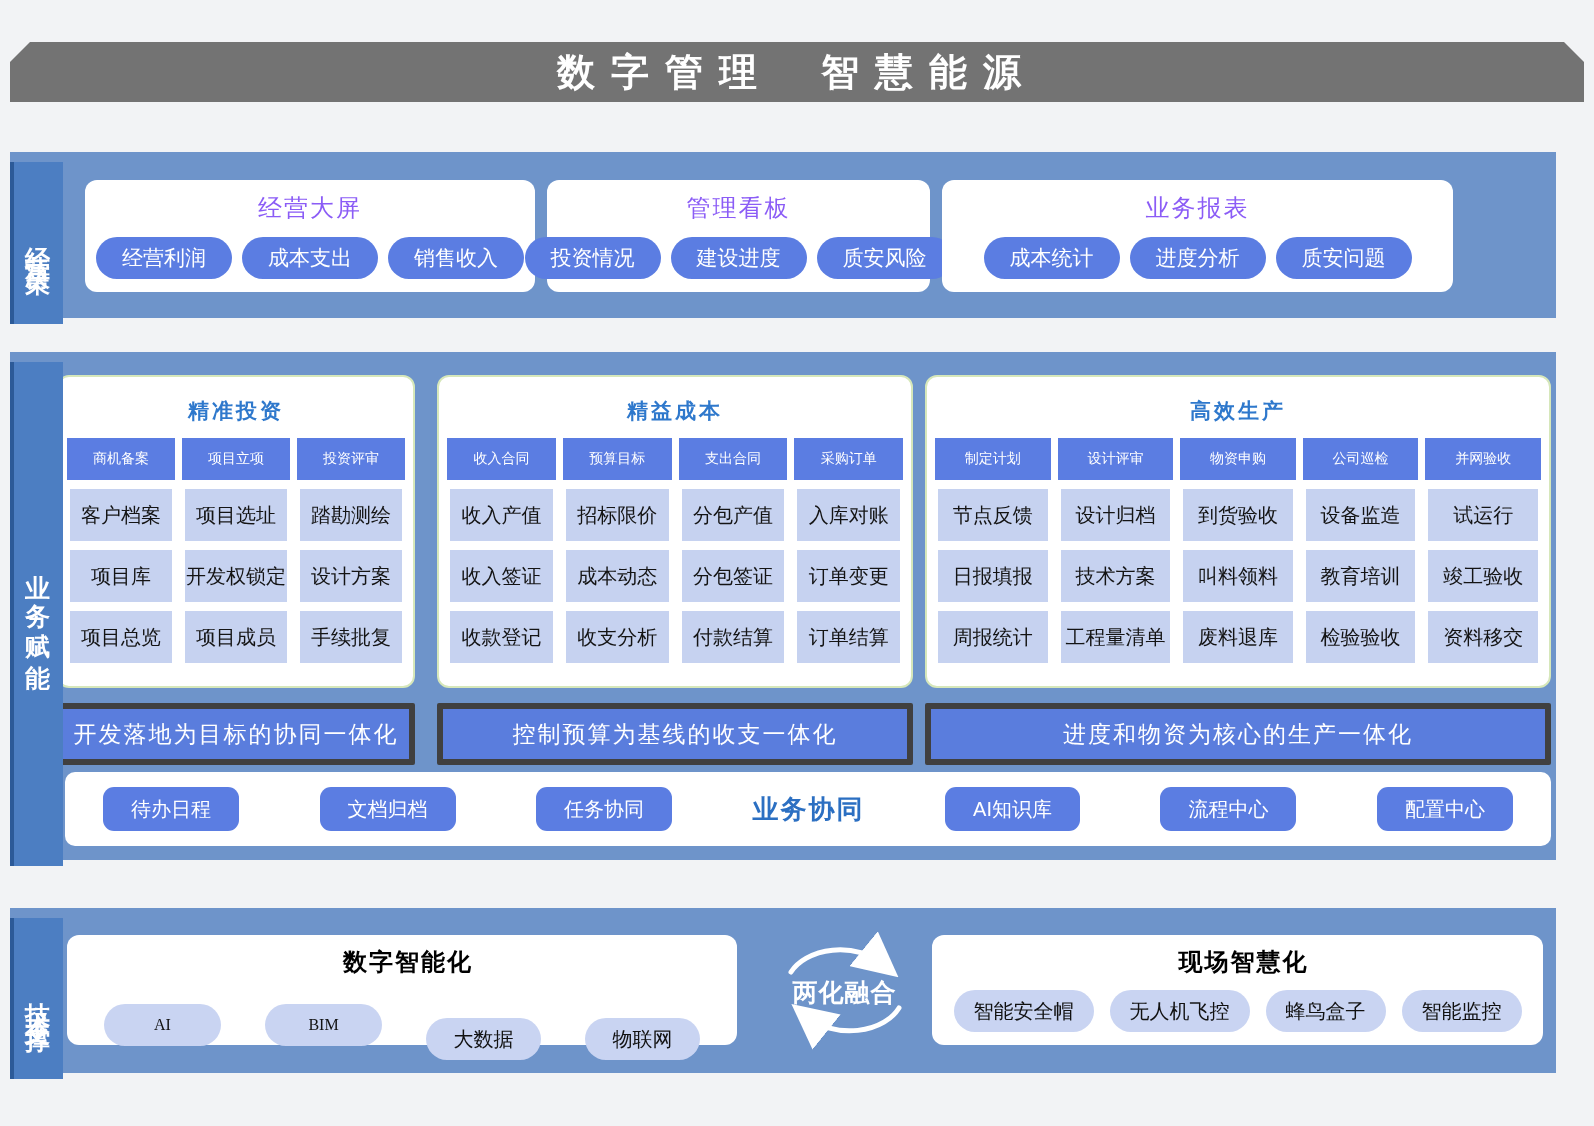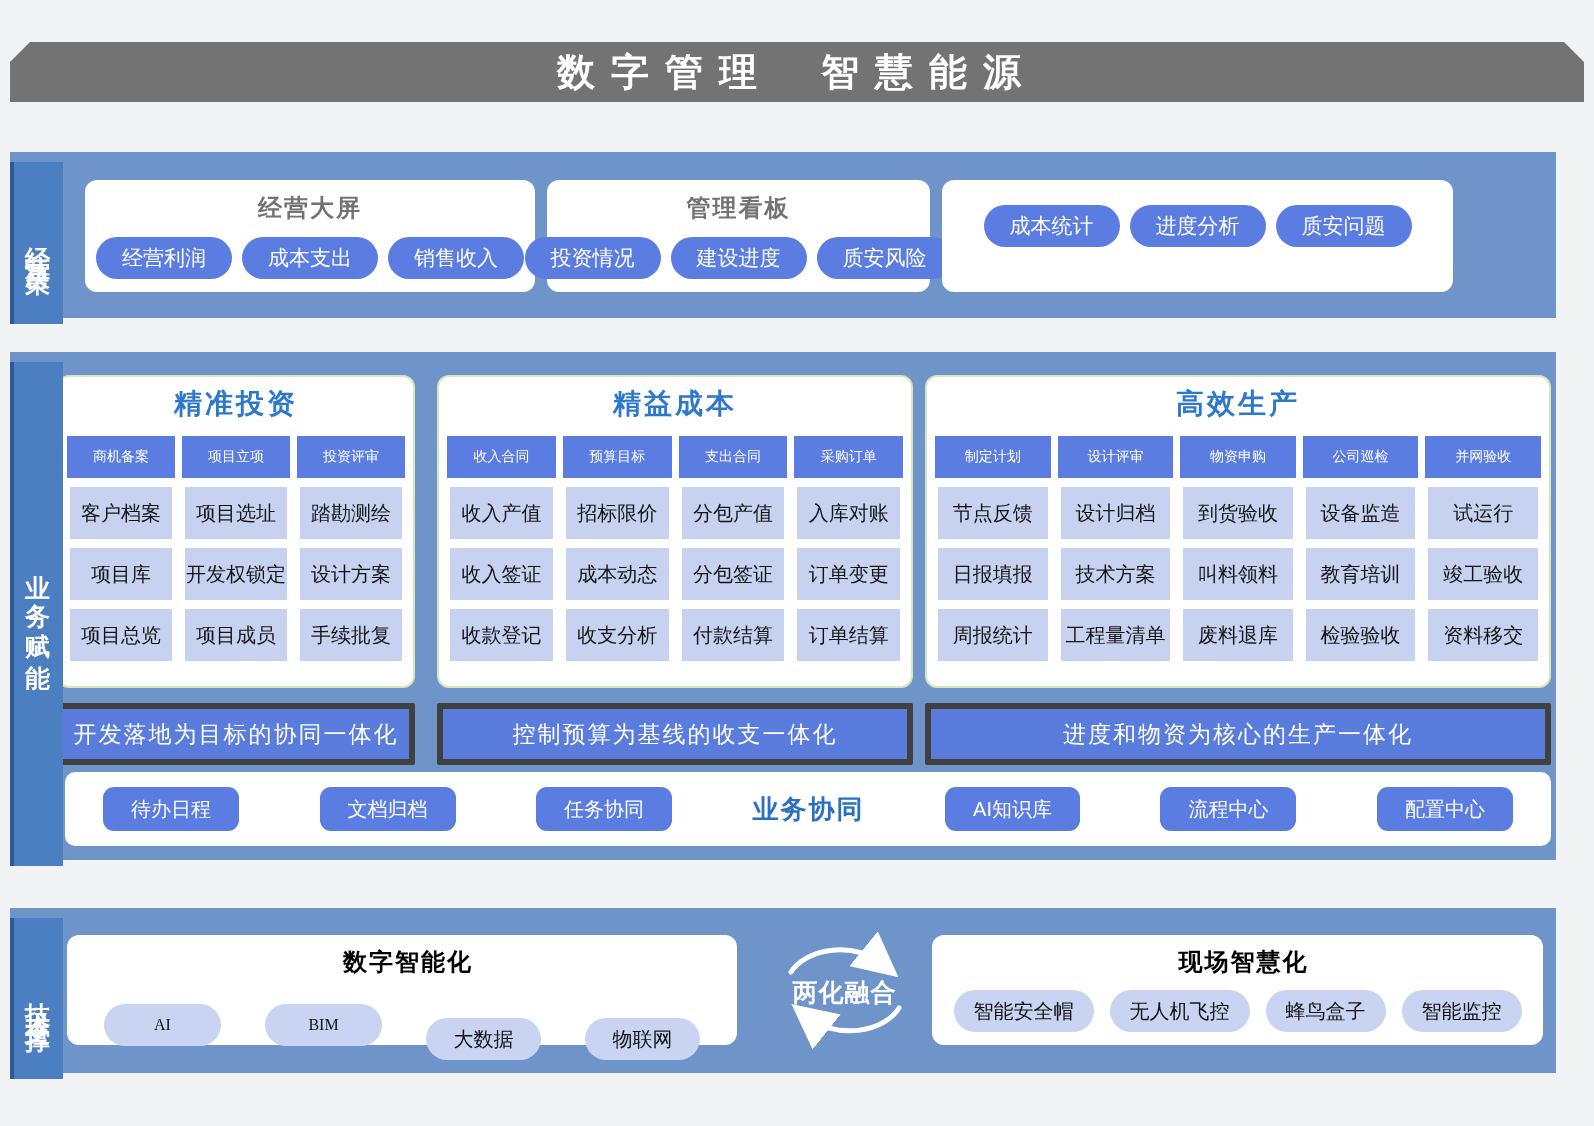--- a/index.html
+++ b/index.html
@@ -36,37 +36,37 @@
   }
   .ls-sm span{letter-spacing:8px;}
   .ls-lg span{letter-spacing:30px;}
 
   
   .cards-row{position:absolute;left:75px;top:28px;height:112px;display:flex;gap:12px;z-index:2;}
   .dcard{background:#fff;border-radius:12px;box-sizing:border-box;padding-top:12px;}
   .dcard:nth-child(1){width:450px;}
   .dcard:nth-child(2){width:383px;}
   .dcard:nth-child(3){width:511px;}
-  .dcard-title{text-align:center;font-size:24px;font-weight:700;color:#737373;letter-spacing:2px;}
+  .dcard-title{text-align:center;font-size:24px;font-weight:400;color:#8b5cf6;letter-spacing:2px;}
   .pill-row{display:flex;justify-content:center;gap:10px;margin-top:13px;}
   .pill{
     background:#5b7de2;color:#fff;border-radius:22px;height:42px;
     display:flex;align-items:center;justify-content:center;
     padding:0 26px;font-size:21px;white-space:nowrap;
   }
 
   
   .col{
     position:absolute;top:23px;height:313px;background:#fff;
     border:2px solid #d6e7ba;border-radius:12px;box-sizing:border-box;z-index:2;
   }
   .col-0{left:47px;width:358px;}
   .col-1{left:427px;width:476px;}
   .col-2{left:915px;width:626px;}
-  .col-title{margin-top:8px;text-align:center;font-size:28px;font-weight:800;color:#2e78cc;letter-spacing:3px;}
+  .col-title{margin-top:20px;text-align:center;font-size:21px;font-weight:800;color:#2e78cc;letter-spacing:3px;}
   .grid{display:grid;margin:13px 8px 0;column-gap:7px;row-gap:9px;}
   .g3{grid-template-columns:repeat(3,1fr);}
   .g4{grid-template-columns:repeat(4,1fr);}
   .g5{grid-template-columns:repeat(5,1fr);}
   .hcell{
     background:#5b7de2;color:#fff;height:42px;font-size:14px;
     display:flex;align-items:center;justify-content:center;white-space:nowrap;
   }
   .bcell{
     background:#c6d2f0;color:#141414;height:52px;font-size:20px;margin:0 3px;
@@ -142,20 +142,21 @@
       </div>
       <div class="dcard">
         <div class="dcard-title">管理看板</div>
         <div class="pill-row">
           <div class="pill">投资情况</div>
           <div class="pill">建设进度</div>
           <div class="pill">质安风险</div>
         </div>
       </div>
       <div class="dcard">
+        <div class="dcard-title">业务报表</div>
         <div class="pill-row">
           <div class="pill">成本统计</div>
           <div class="pill">进度分析</div>
           <div class="pill">质安问题</div>
         </div>
       </div>
     </div>
   </div>
 
   <div class="section" style="top:352px;height:508px;">

